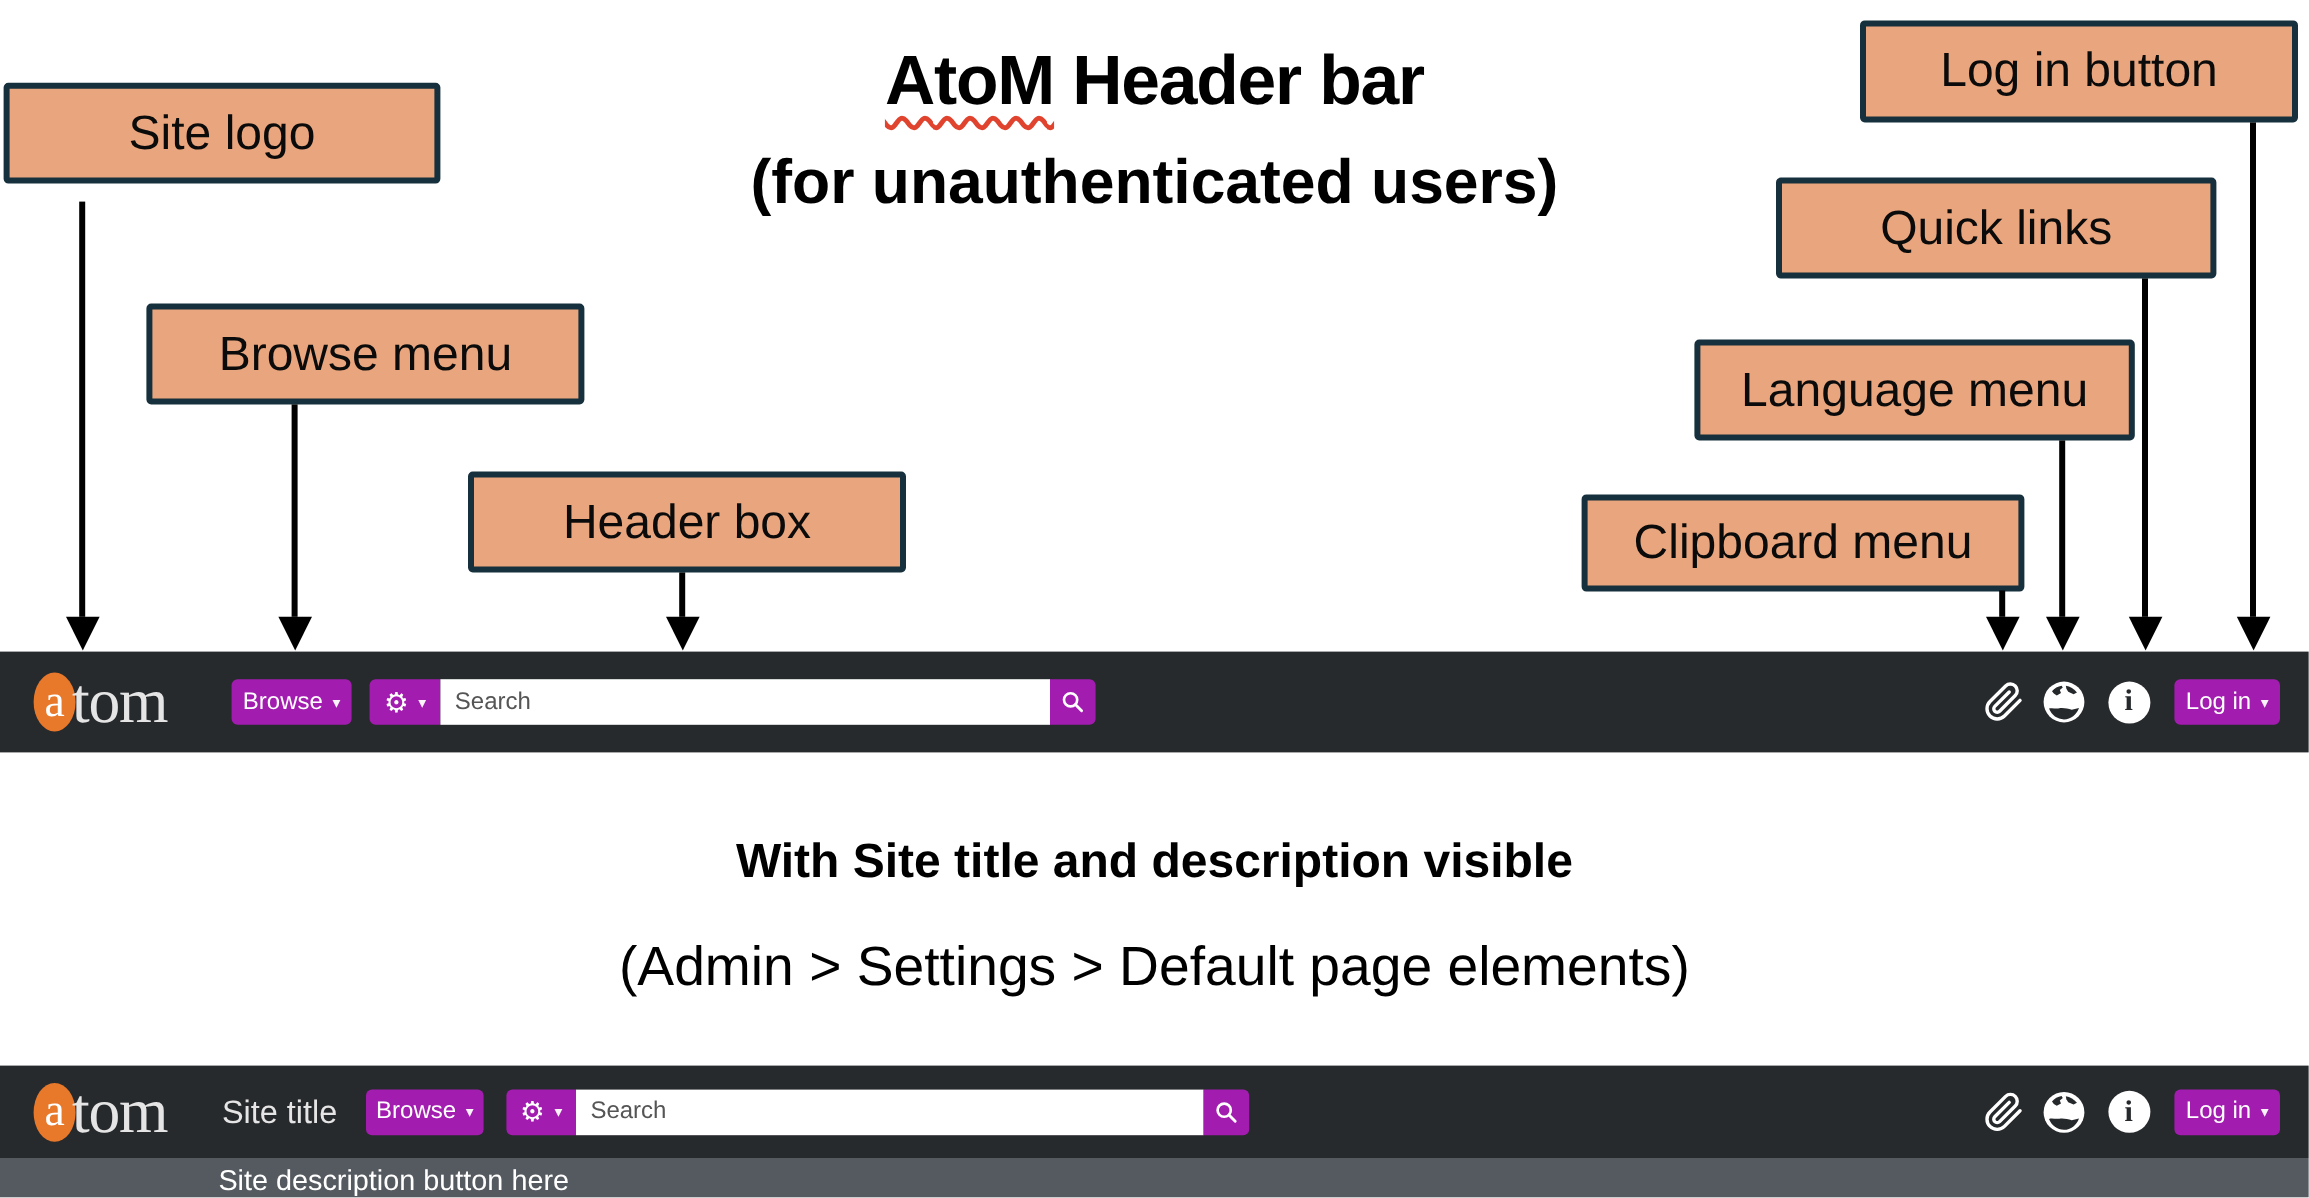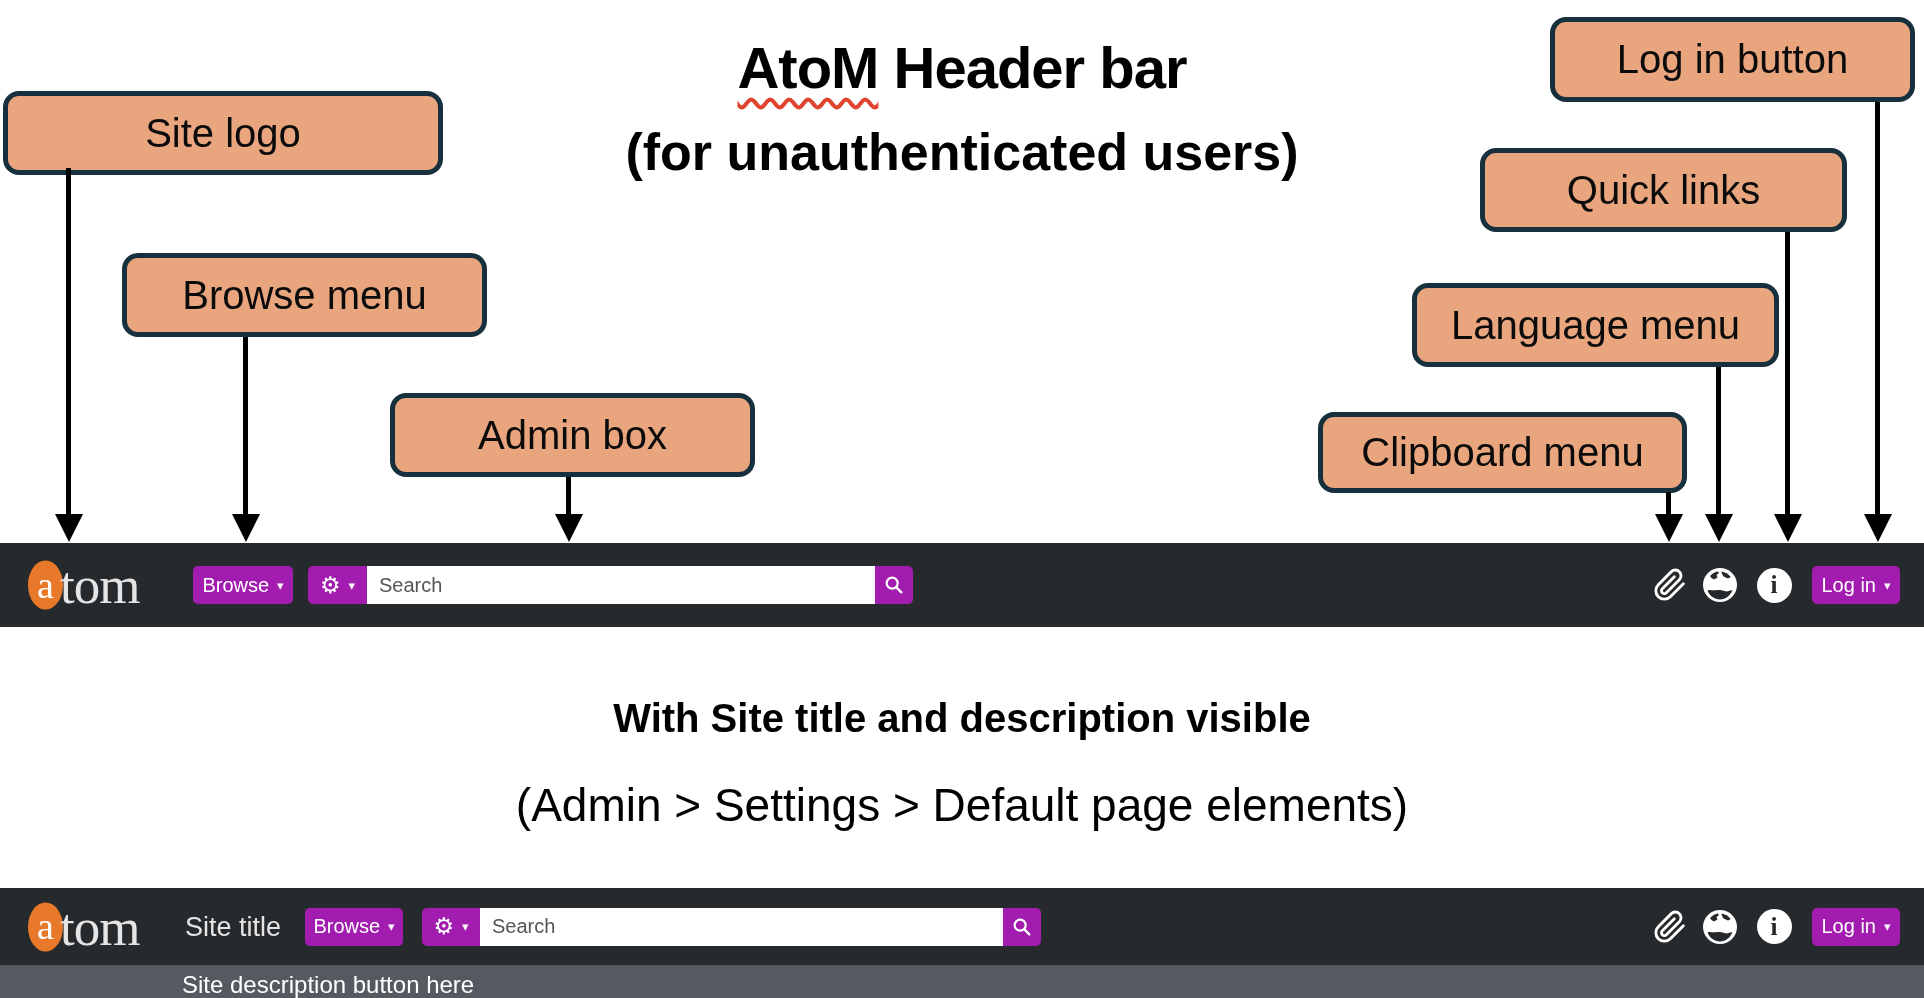--- a/index.html
+++ b/index.html
@@ -14,23 +14,23 @@
             text-underline-offset:10px;}
   .s1-subtitle{position:absolute;top:122px;left:0;width:1924px;text-align:center;
                font-size:52px;font-weight:bold;}
   .s2-title{position:absolute;top:696px;left:0;width:1924px;text-align:center;
             font-size:40px;font-weight:bold;}
   .s2-subtitle{position:absolute;top:778px;left:0;width:1924px;text-align:center;
                font-size:46px;font-weight:normal;}
 
   
   .callout{position:absolute;background:#e9a57d;border:5px solid #17303d;
-           border-radius:16px;display:flex;align-items:center;justify-content:center;
+           border-radius:4px;display:flex;align-items:center;justify-content:center;
            font-size:40px;color:#0b0b0b;box-sizing:border-box;}
-  .co-sitelogo {left:3px;   top:91px;  width:440px;height:84px;}
+  .co-sitelogo {left:3px;   top:69px;  width:364px;height:84px;}
   .co-browse   {left:122px; top:253px; width:365px;height:84px;}
   .co-search   {left:390px; top:393px; width:365px;height:84px;}
   .co-clipboard{left:1318px;top:412px; width:369px;height:81px;}
   .co-language {left:1412px;top:283px; width:367px;height:84px;text-align:right;}
   .co-quick    {left:1480px;top:148px; width:367px;height:84px;}
   .co-login    {left:1550px;top:17px;  width:365px;height:85px;}
 
   
   .arrow{position:absolute;width:5px;background:#000;}
   .arrow::after{content:"";position:absolute;top:100%;left:50%;
@@ -87,21 +87,21 @@
   .desc-text{position:absolute;left:182px;top:6px;color:#fff;font-size:24px;}
 </style>
 </head>
 <body>
 
 <div class="s1-title"><span class="squiggle">AtoM</span><span> Header bar</span></div>
 <div class="s1-subtitle">(for unauthenticated users)</div>
 
 <div class="callout co-sitelogo">Site logo</div>
 <div class="callout co-browse">Browse menu</div>
-<div class="callout co-search">Admin box</div>
+<div class="callout co-search">Header box</div>
 <div class="callout co-clipboard">Clipboard menu</div>
 <div class="callout co-language">Language menu</div>
 <div class="callout co-quick">Quick links</div>
 <div class="callout co-login">Log in button</div>
 
 <div class="arrow" style="left:66px;  top:168px;height:346px;"></div>
 <div class="arrow" style="left:243px; top:337px;height:177px;"></div>
 <div class="arrow" style="left:566px; top:477px;height:37px;"></div>
 <div class="arrow" style="left:1666px;top:492px;height:22px;"></div>
 <div class="arrow" style="left:1716px;top:367px;height:147px;"></div>

